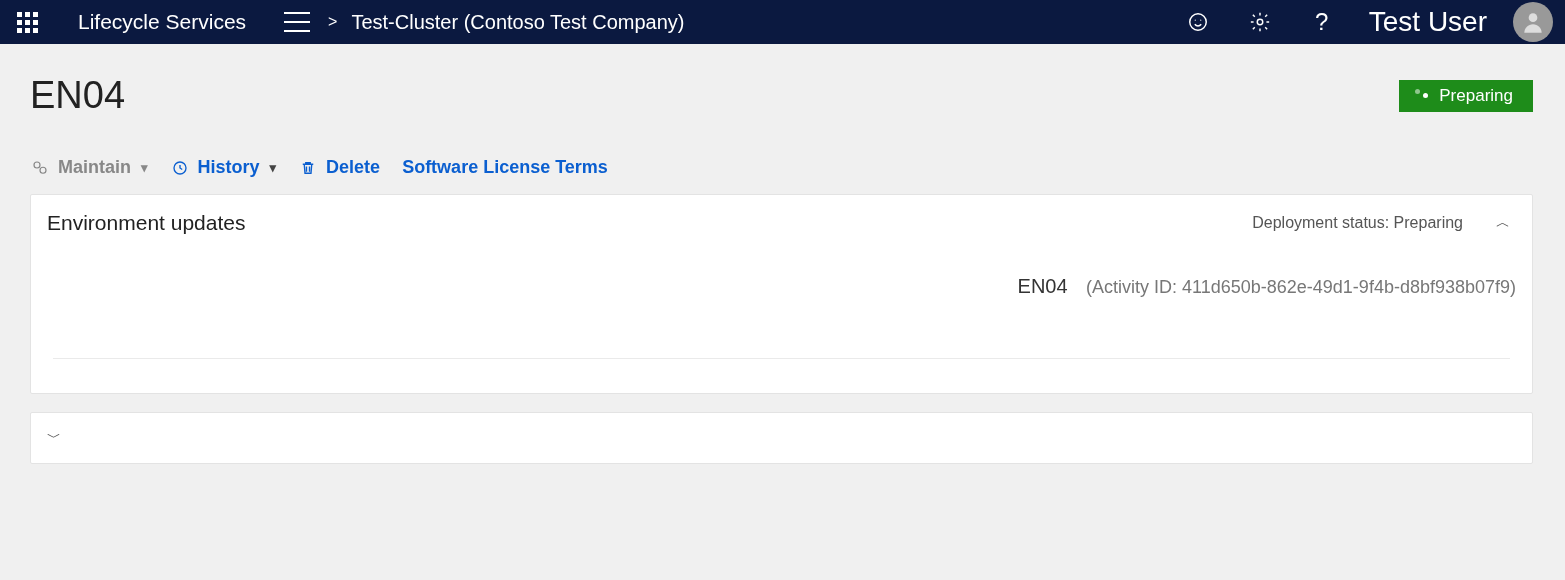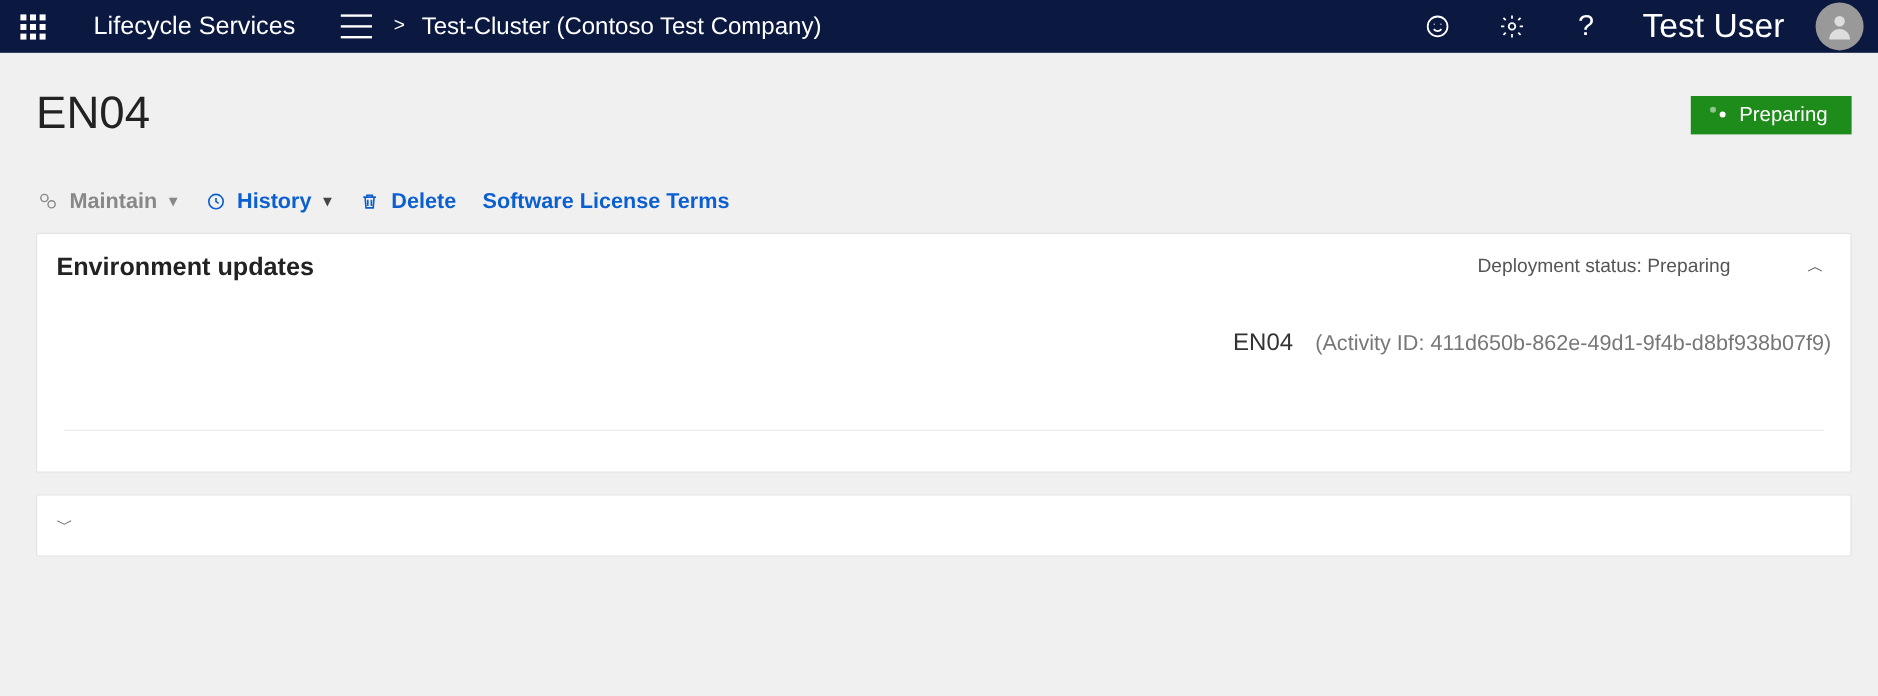--- a/index.html
+++ b/index.html
@@ -70,21 +70,21 @@
   .username { font-size: 28px; margin-right: 8px; cursor: pointer; }
   .avatar {
     width: 40px; height: 40px; border-radius: 50%;
     background: #999; display:flex; align-items:center; justify-content:center;
     cursor: pointer;
   }
   .avatar svg { width: 26px; height: 26px; fill: #ddd; }
 
   
   .page {
-    padding: 30px 22px 0 30px;
+    padding: 30px 32px 0 30px;
   }
 
   .title-row {
     display: flex; align-items: center; justify-content: space-between;
   }
   .page-title {
     font-size: 38px;
     font-weight: 400;
     color: #222;
   }
@@ -129,25 +129,25 @@
     border: 1px solid #e3e3e3;
     border-radius: 2px;
     padding: 0;
     margin-bottom: 18px;
   }
   .panel-header {
     display: flex; align-items: center; justify-content: space-between;
     padding: 16px 22px 0 16px;
   }
   .panel-title {
-    font-size: 21px; font-weight: 700; color:#222;
+    font-size: 21px; font-weight: 400; color:#222;
   }
   .panel-meta {
     font-size: 16px; color: #555;
-    display:flex; align-items:center; gap: 64px;
+    display:flex; align-items:center; gap: 33px;
   }
   .collapse-chevron {
     font-size: 14px; color:#555; cursor:pointer;
   }
 
   .panel-body {
     padding: 40px 16px 20px 16px;
     text-align: right;
   }
   .env-name { font-size: 20px; color:#333; }

